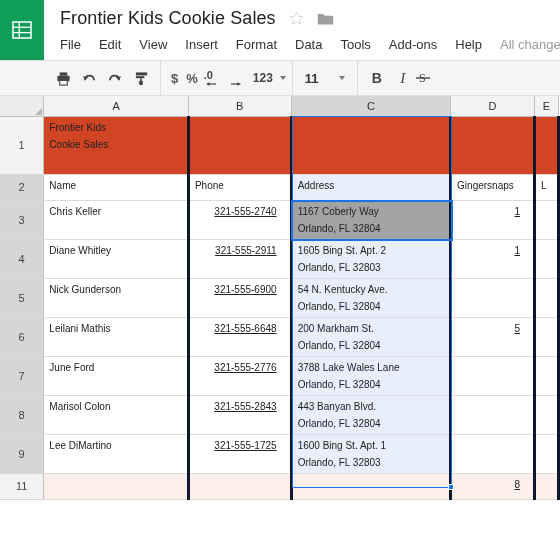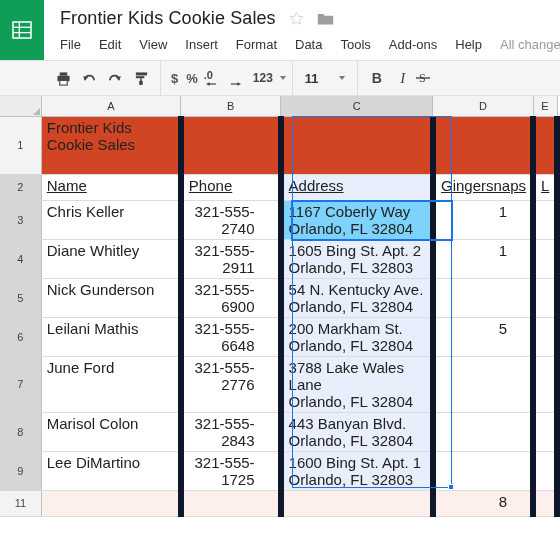--- a/index.html
+++ b/index.html
@@ -132,48 +132,47 @@
   }
   .rowhdr {
     width: 44px; background: #f3f3f3;
     border-right: 1px solid #c0c0c0; border-bottom: 1px solid #d8d8d8;
     font-size: 11px; color: #444; font-weight: normal;
     text-align: center; vertical-align: middle;
   }
   .rowhdr.sel { background: #d6d6d6; }
 
   td.cell {
-    border-right: 6px solid #0f172a; border-bottom: 1px solid #dcdcdc;
-    font-size: 15px; color: #222; vertical-align: top;
+    border-right: 3px solid #0f172a; border-bottom: 1px solid #dcdcdc;
+    font-size: 10px; color: #222; vertical-align: top;
     padding: 2px 4px 2px 5px;
     overflow: hidden; white-space: pre-line; line-height: 17px;
   }
-  td.num { text-align: right; padding-right: 23px; }
+  td.num { text-align: right; padding-right: 13px; text-decoration: underline; }
 
   
   .banner {
     background: #d14524; color: #fff;
     font-size: 20px; line-height: 25px;
     font-weight: normal; padding: 3px 5px 2px 8px;
     border-right: none; border-bottom: none;
     white-space: pre-line;
   }
   .banner-fill { background: #d14524; border-right: none; border-bottom: none; }
 
   
   .hdrlabel {
     color: #d14524; font-size: 13px;
     border-bottom: 1px solid #d14524;
     padding-top: 3px;
-    text-decoration: underline;
   }
 
   
   .selrange { background: #e8eefc; }
-  .selrange-dark { background: #7dd3fc; }
+  .selrange-dark { background: #a3a3a3; }
 
   
   .totalrow { background: #fdf0ec; border-top: 1px solid #d14524; }
 
   
   #active-cell {
     position: absolute;
     border: 2px solid #1a73e8;
     pointer-events: none;
     z-index: 5;

